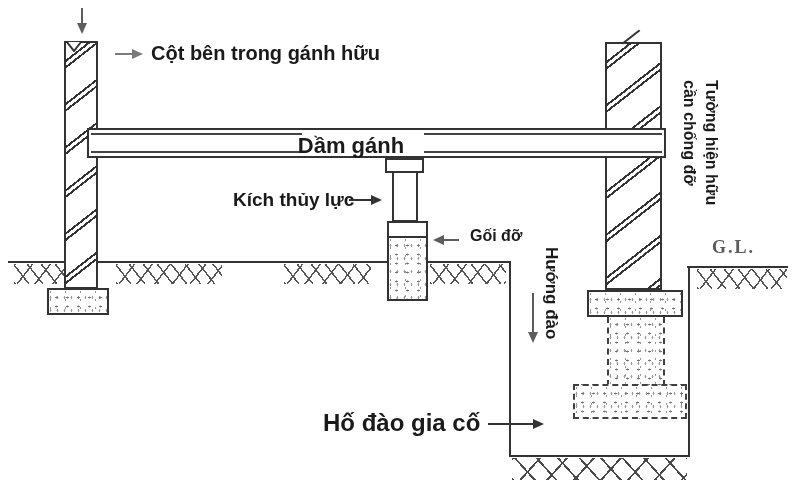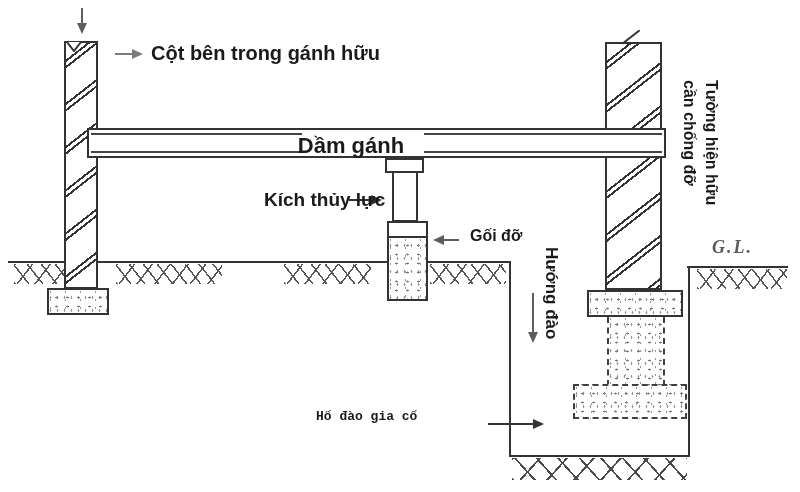--- a/index.html
+++ b/index.html
@@ -107,23 +107,23 @@
   </div>
 
   <div class="ar ar-d mid" style="left:81px;top:8px;height:16px;"></div>
   <div class="ar ar-r gray" style="left:115px;top:53px;width:18px;"></div>
   <div class="ar ar-r" style="left:349px;top:199px;width:23px;"></div>
   <div class="ar ar-l mid" style="left:443px;top:239px;width:16px;"></div>
   <div class="ar ar-d mid" style="left:532px;top:293px;height:40px;"></div>
   <div class="ar ar-r" style="left:488px;top:423px;width:46px;"></div>
 
   <div class="lbl" style="left:151px;top:42px;font-size:20px;">Cột bên trong gánh hữu</div>
-  <div class="lbl" style="left:233px;top:189px;font-size:19px;margin-left:31px;">Kích thủy lực</div>
+  <div class="lbl" style="left:233px;top:189px;font-size:19px;">Kích thủy lực</div>
   <div class="lbl" style="left:470px;top:227px;font-size:16px;">Gối đỡ</div>
   <div class="lbl vert" style="left:541px;top:247px;height:105px;font-size:17px;">Hướng đào</div>
-  <div class="lbl" style="left:316px;top:409px;font-size:13px;font-family:Liberation Mono, monospace;">Hố đào gia cố</div>
+  <div class="lbl" style="left:323px;top:409px;font-size:24px;">Hố đào gia cố</div>
   <div class="lbl vert" style="left:678px;top:80px;height:175px;font-size:16px;line-height:22px;">
     <div>Tường hiện hữu</div>
     <div>cần chống đỡ</div>
   </div>
-  <div id="gl-label" style="left:712px;top:237px;font-style:italic;">G.L.</div>
+  <div id="gl-label" style="left:712px;top:237px;">G.L.</div>
 
 </div>
 
 </body></html>

